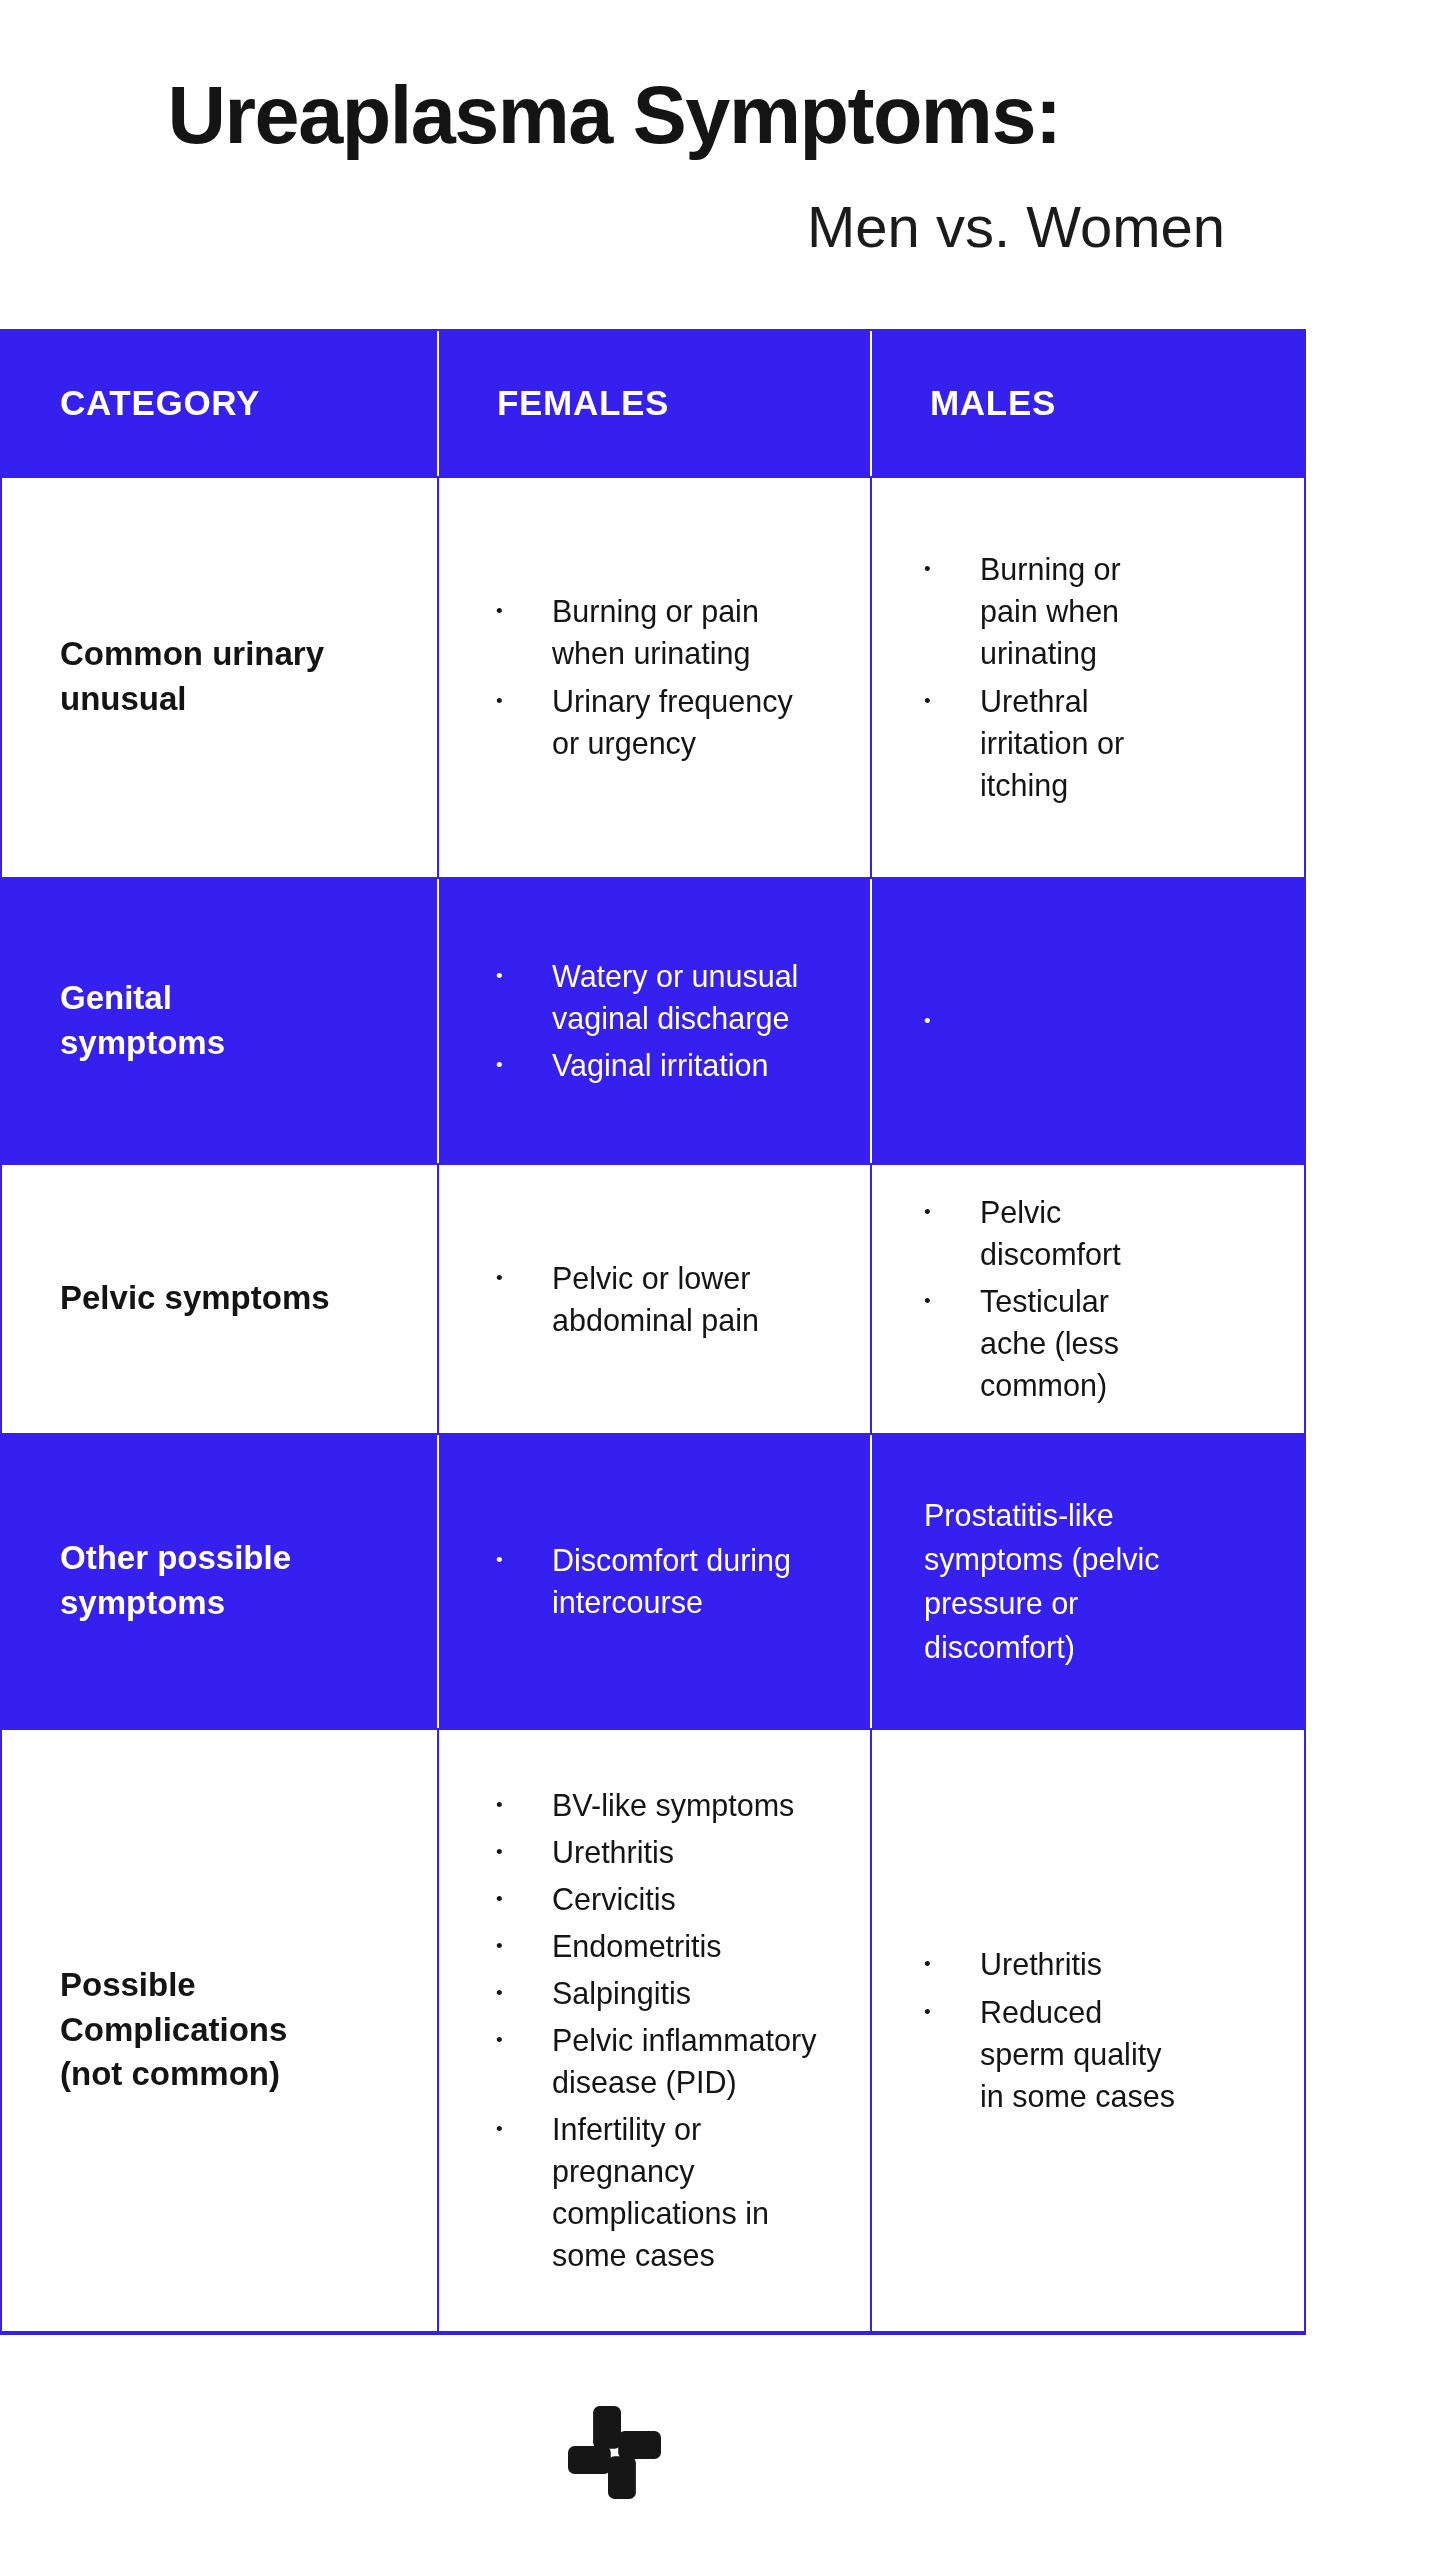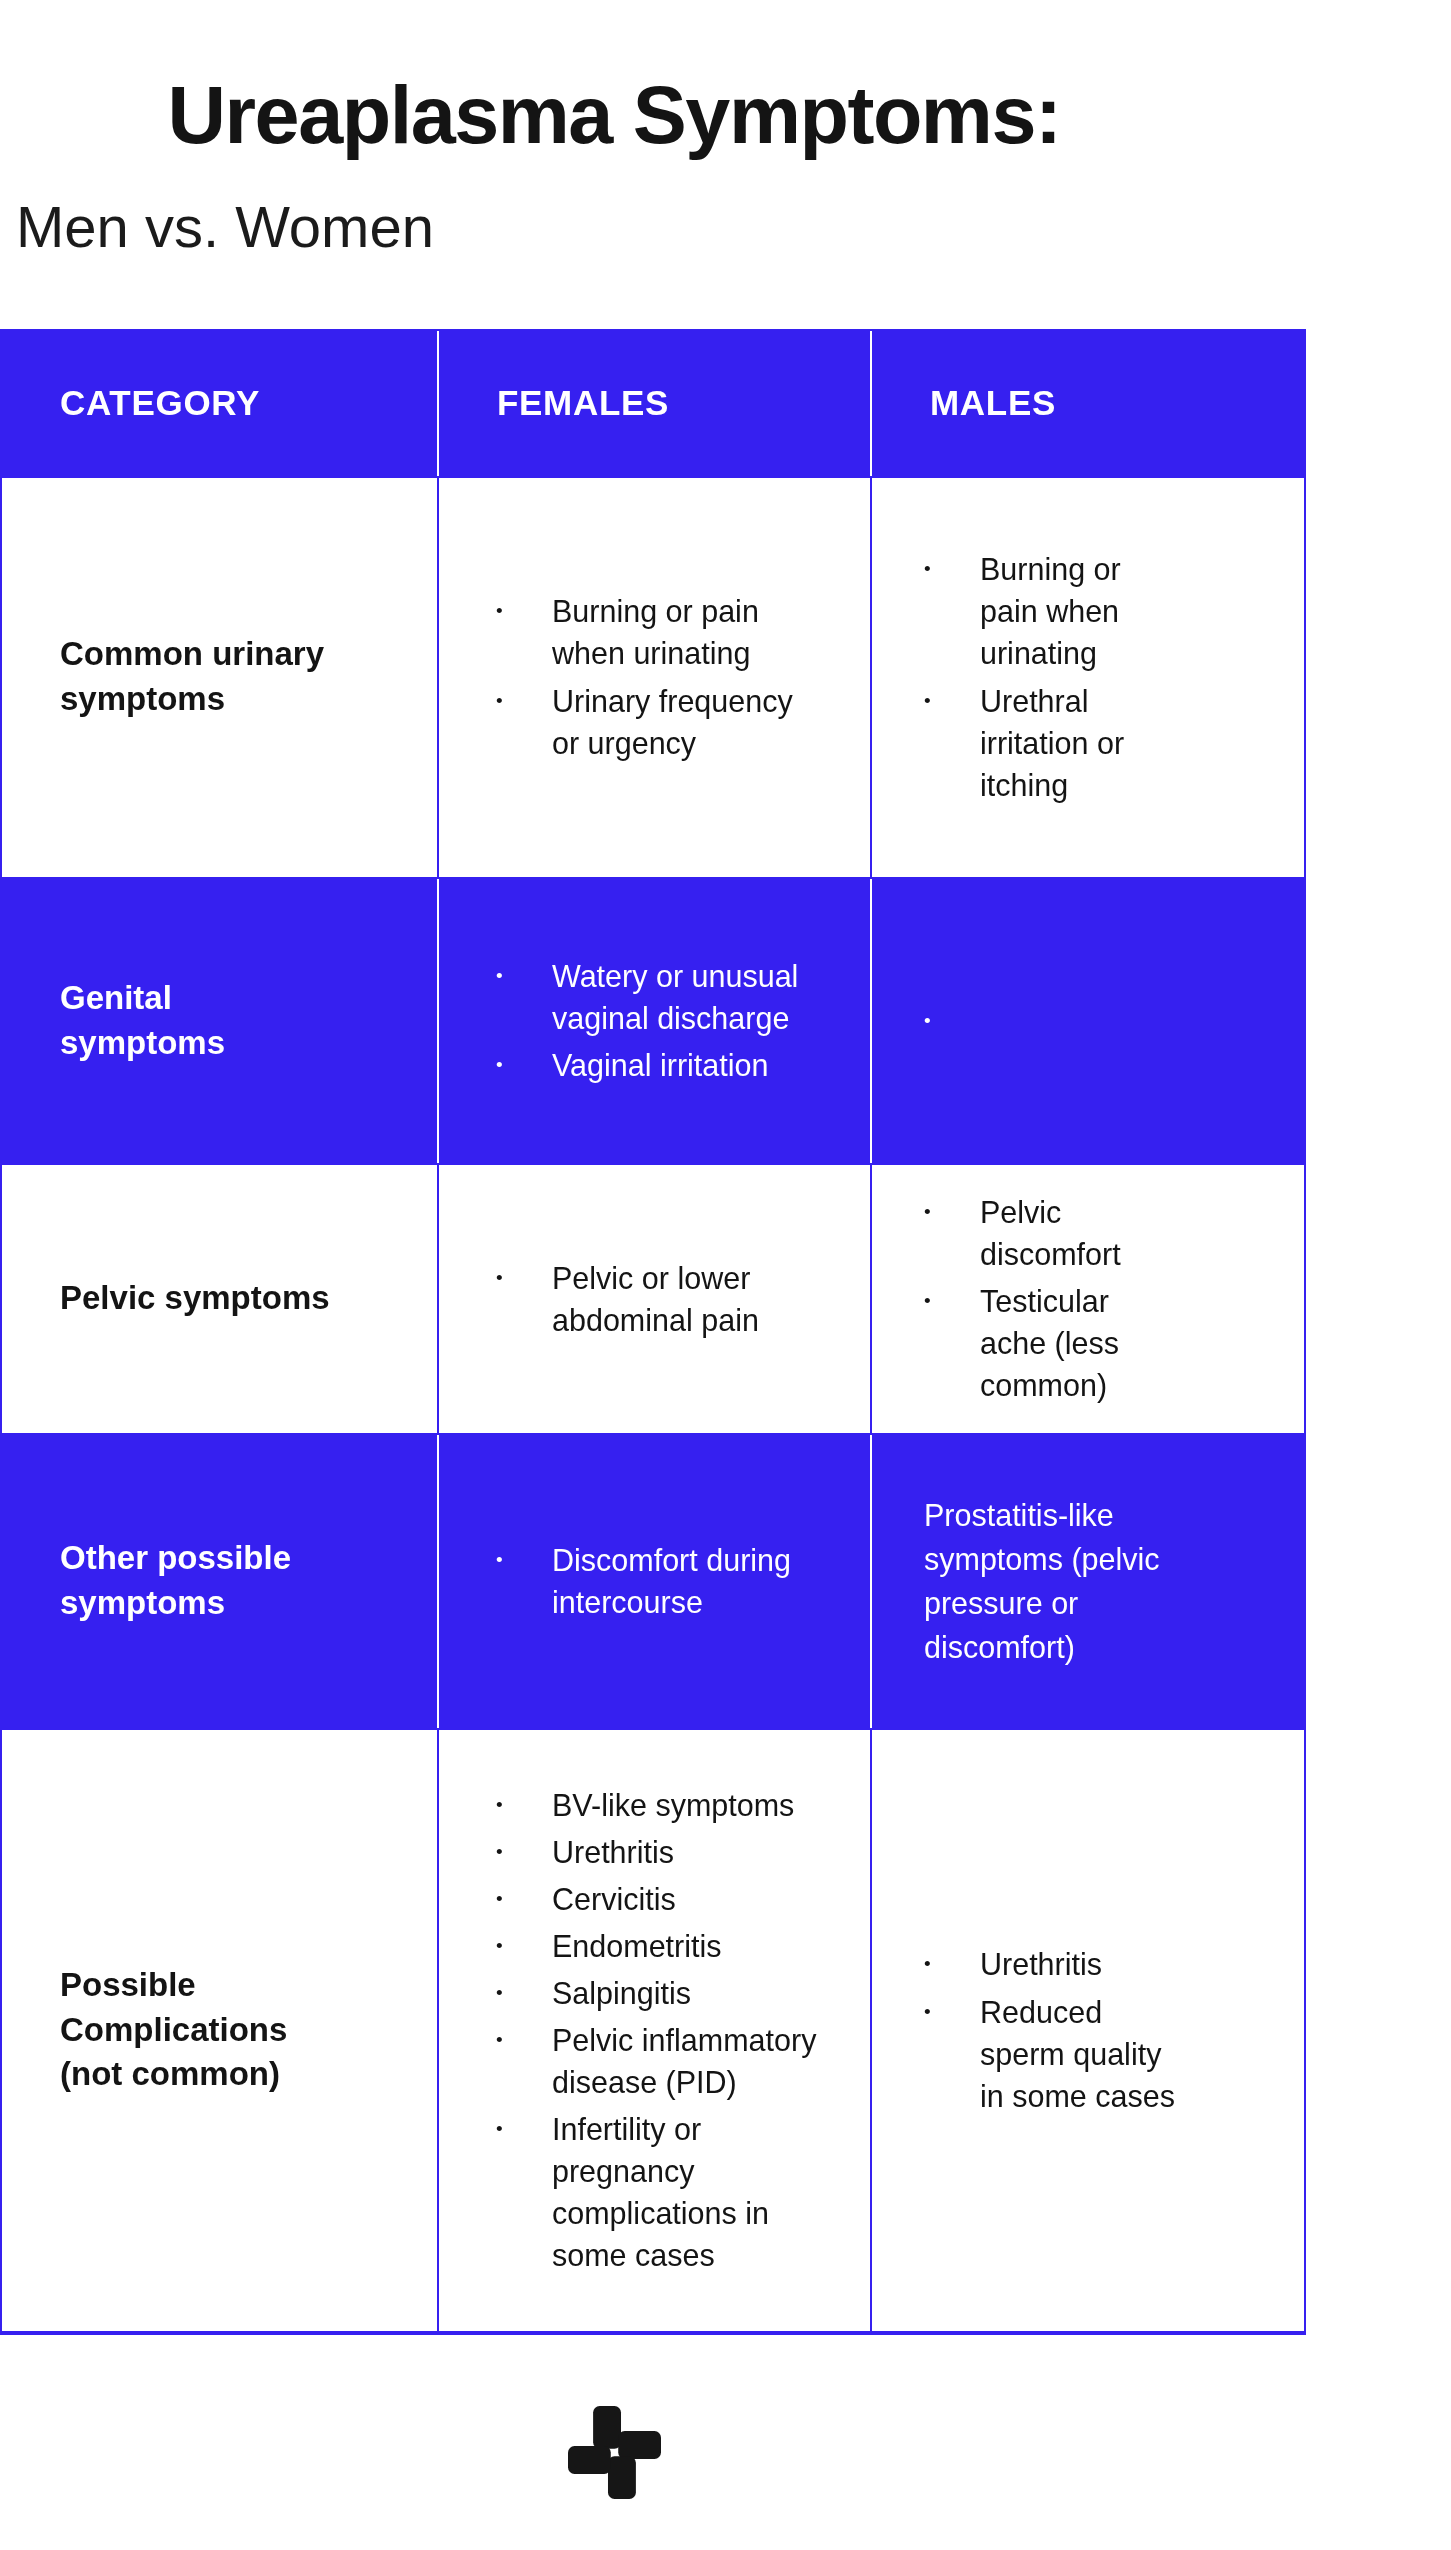--- a/index.html
+++ b/index.html
@@ -21,23 +21,23 @@
   .title {
     margin: 0;
     padding-top: 69px;
     text-align: center;
     font-size: 81px;
     font-weight: 700;
     letter-spacing: -1.5px;
     color: var(--ink);
   }
   .subtitle {
-    margin: 16px;
+    margin: 3px;
     margin-top: 30.5px;
-    text-align: left;
+    text-align: right;
     font-size: 58px;
     font-weight: 400;
     color: #1b1b1b;
   }
 
   .table {
     width: 1306px;
     margin: 69px auto 0 auto;
     border: 2.2px solid var(--accent);
     box-sizing: border-box;
@@ -132,21 +132,21 @@
         <span>FEMALES</span>
       </div>
       <div class="cell hcell">
         <span>MALES</span>
       </div>
     </div>
     <div class="tbody">
         <div class="trow row-white">
     <div class="cell cat">
       <div class="cat-text">Common urinary
-symptoms</div>
+unusual</div>
     </div>
     <div class="cell list females">
             <ul class="bullets">
               <li>
                 <span class="dot">•</span>
                 <span class="btext">Burning or pain when urinating</span>
               </li>
               <li>
                 <span class="dot">•</span>
                 <span class="btext">Urinary frequency or urgency</span>

